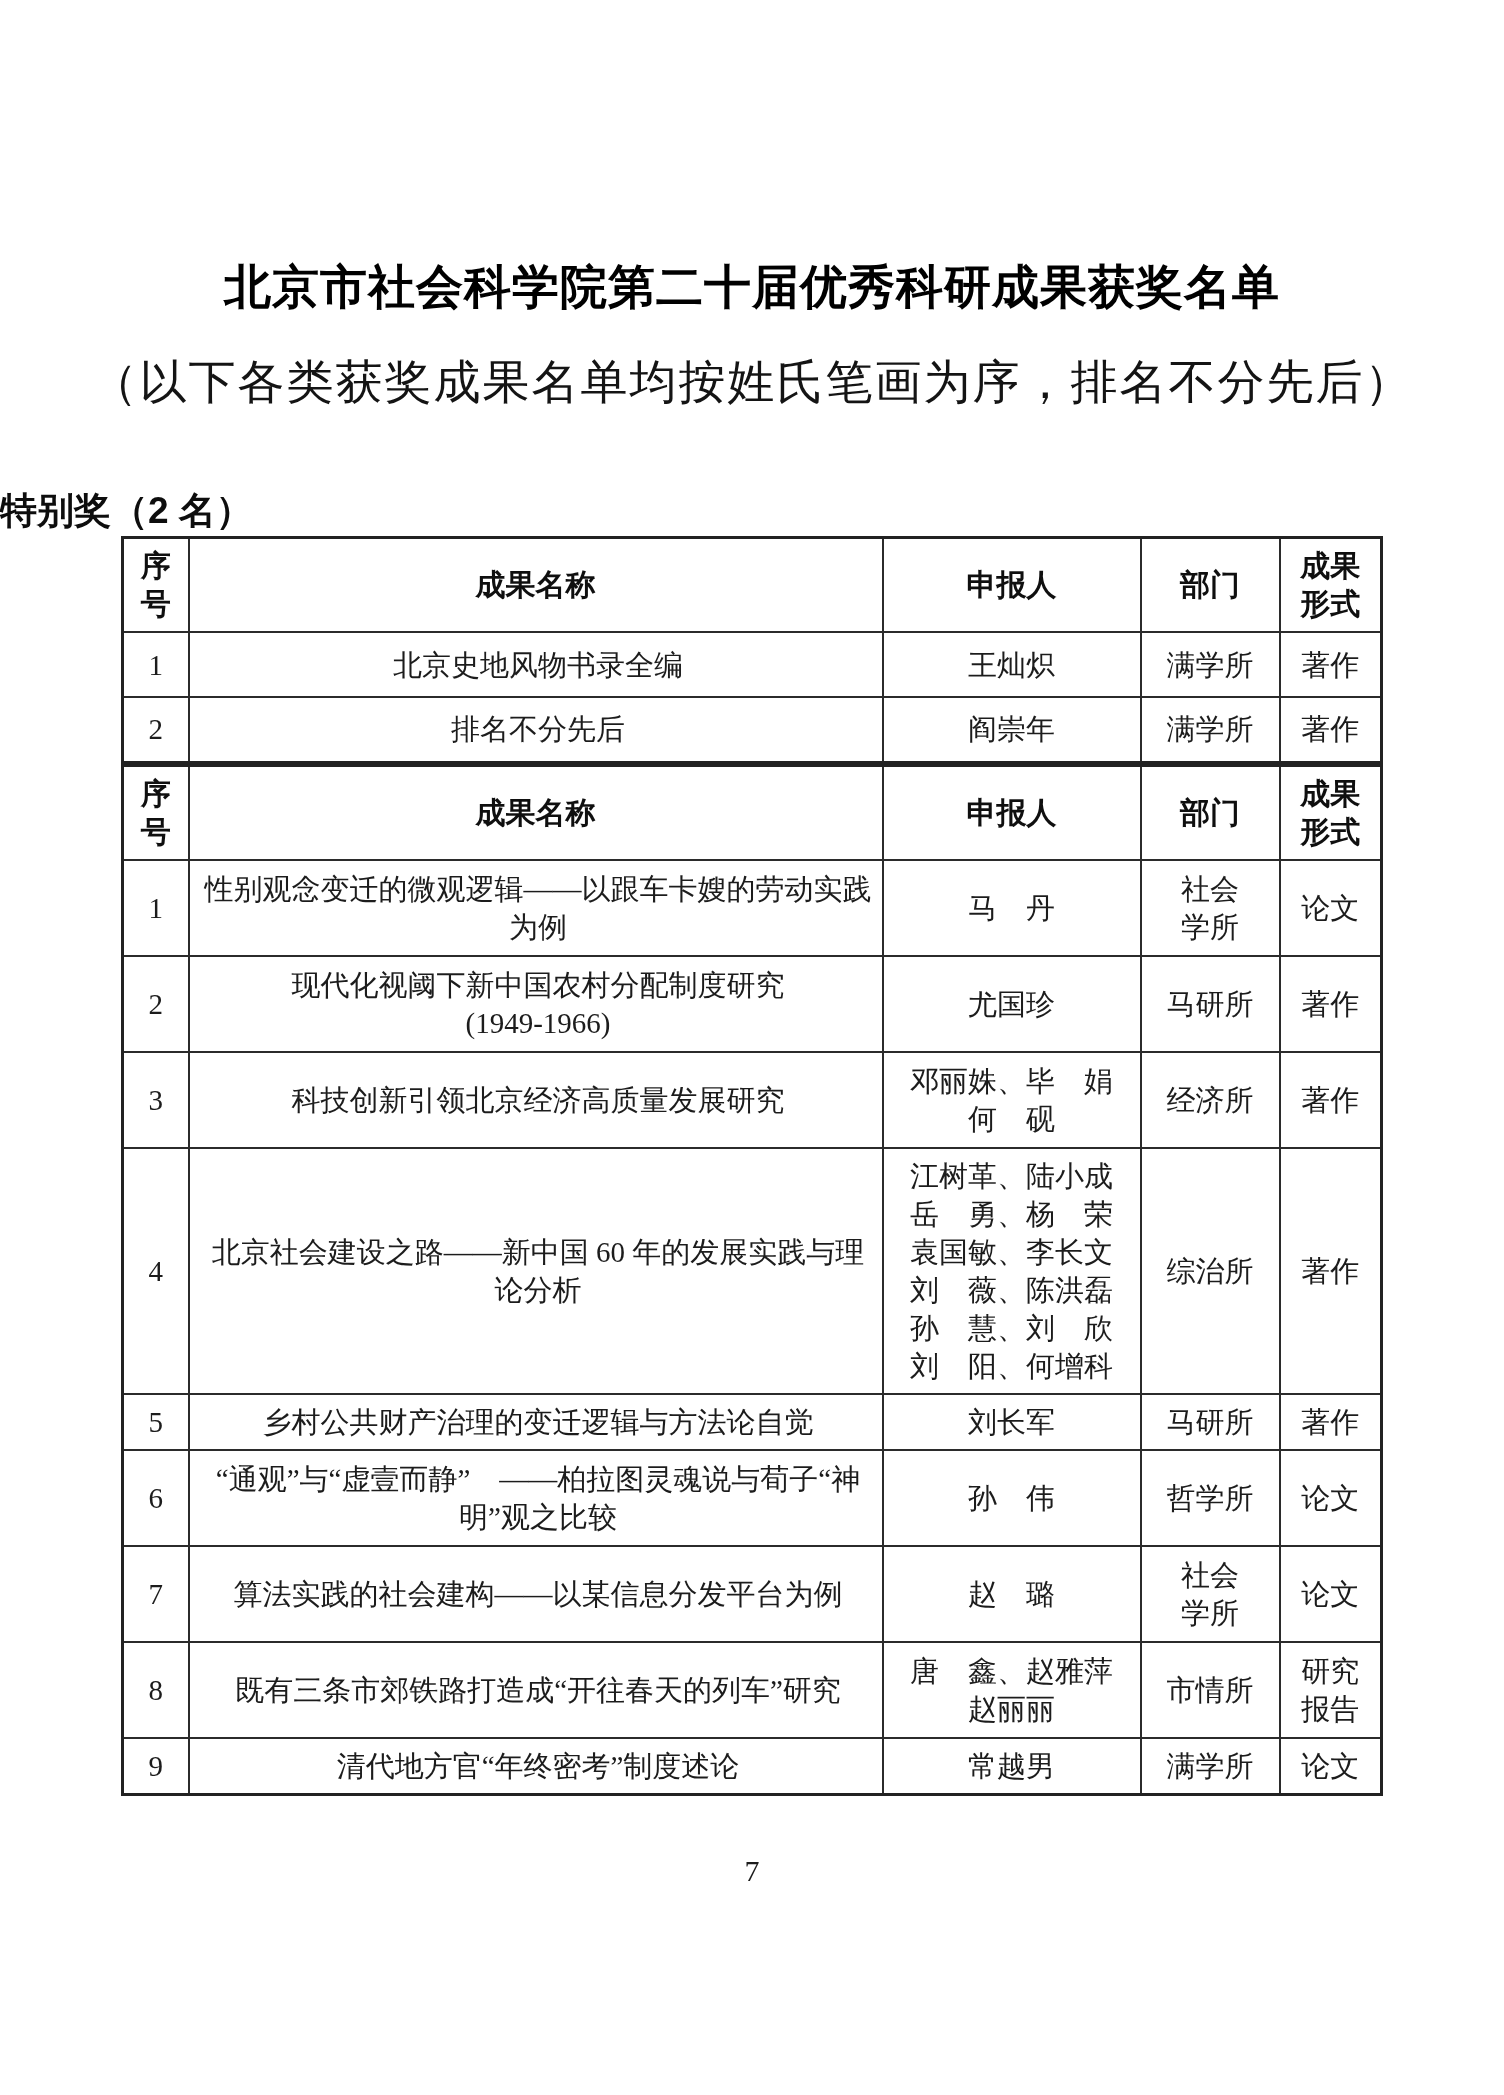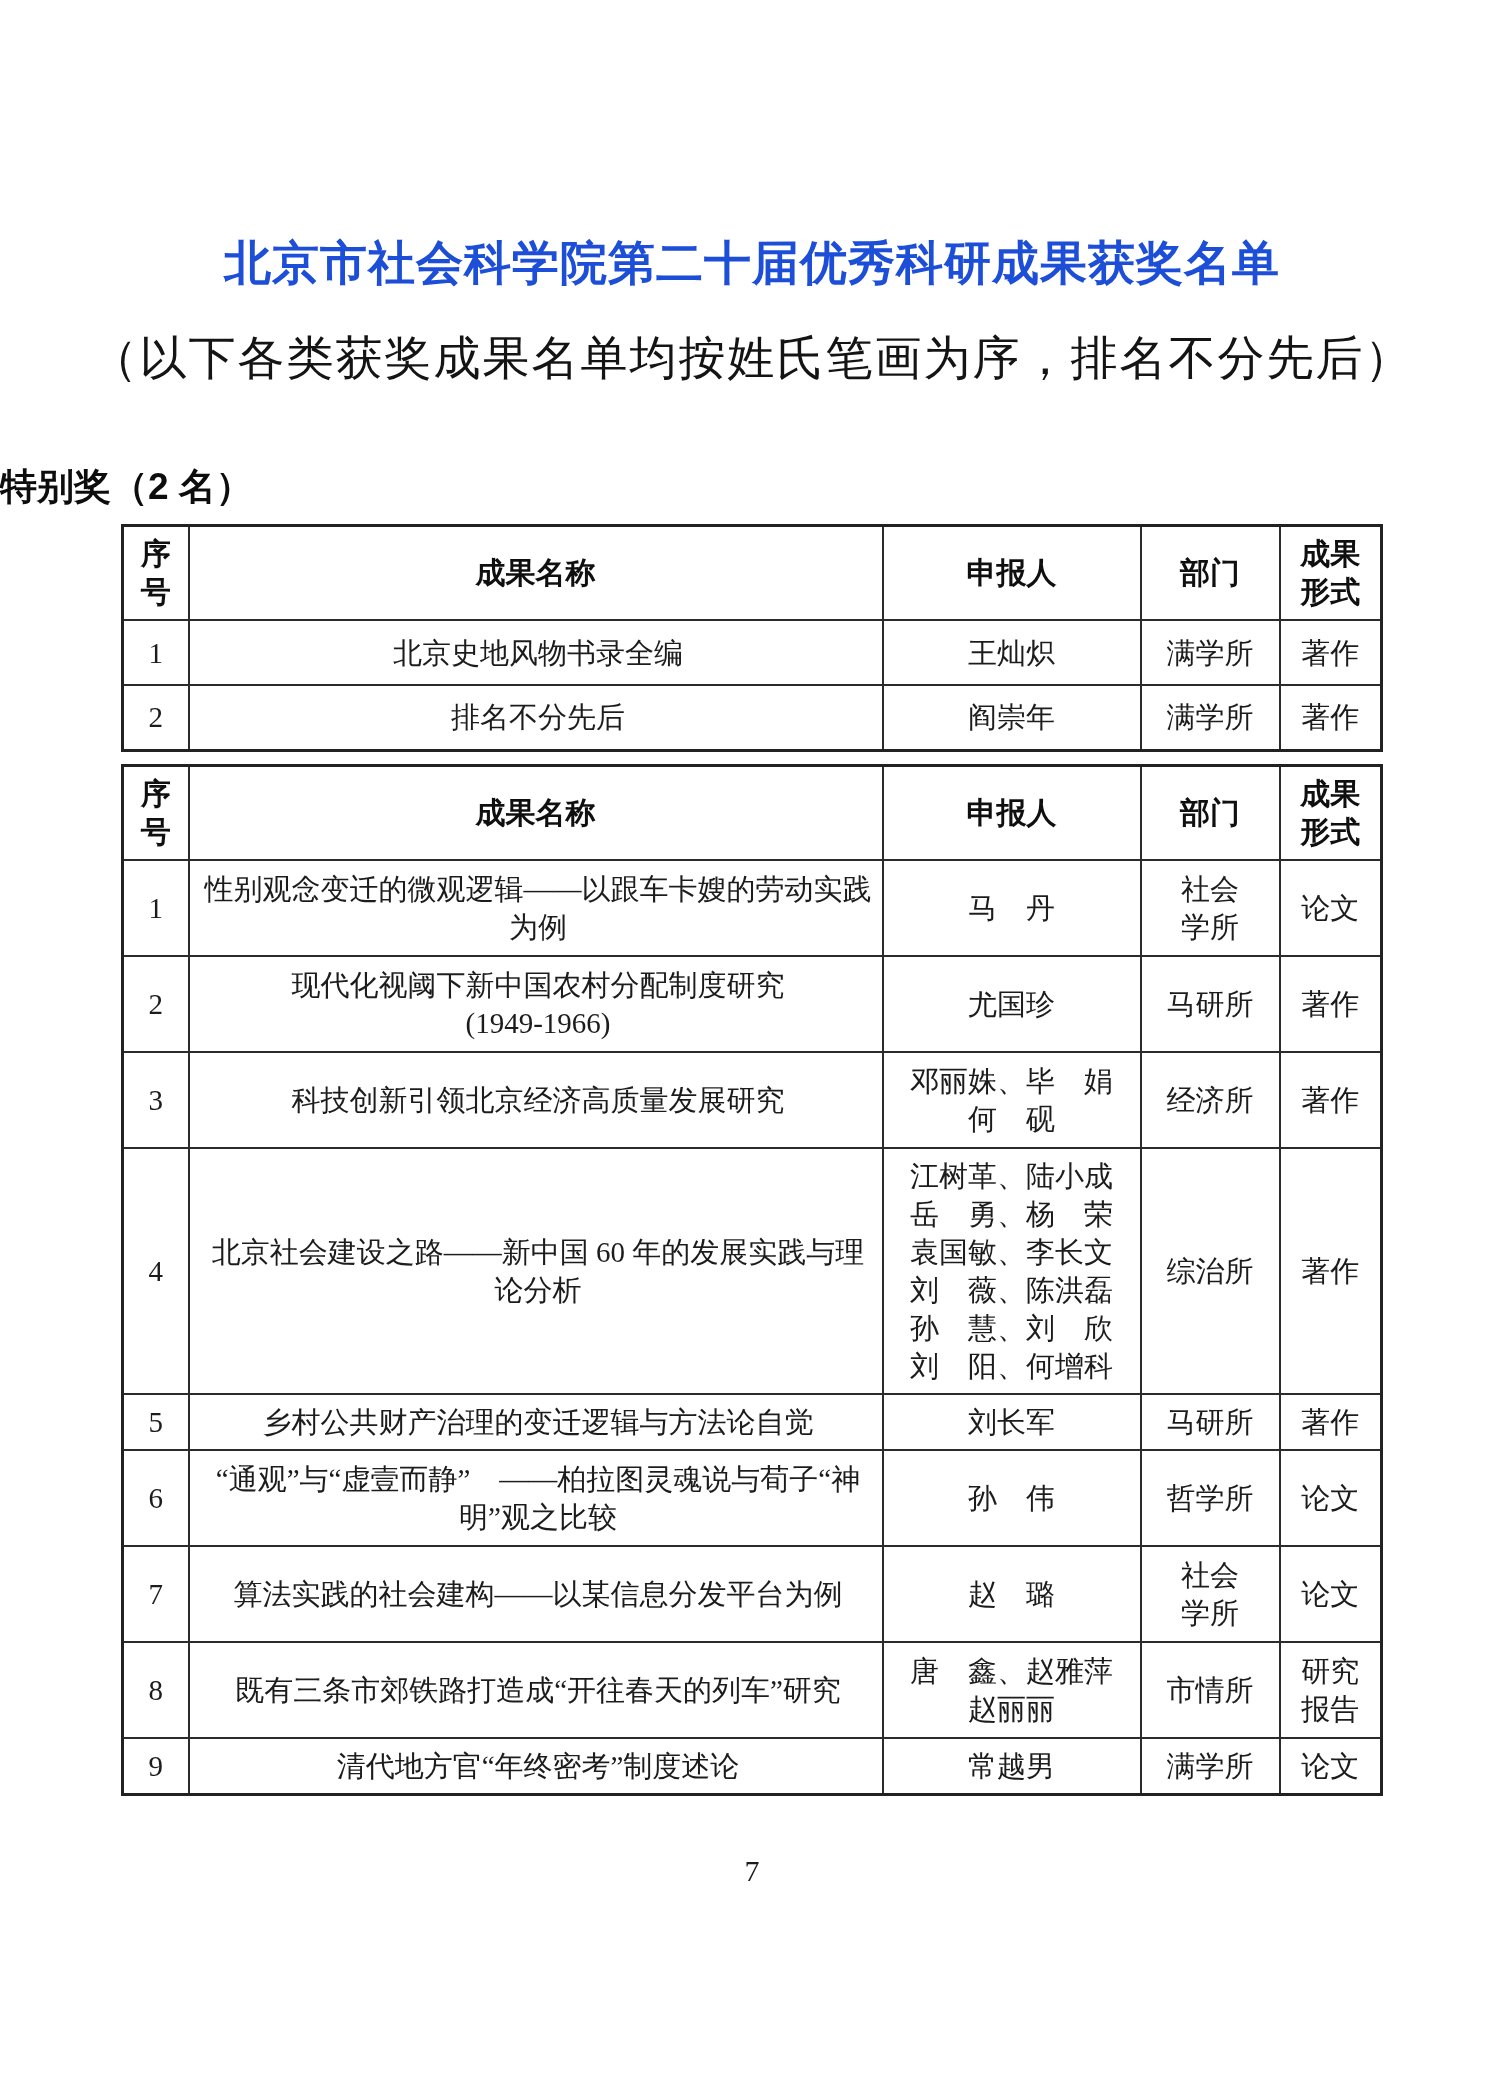--- a/index.html
+++ b/index.html
@@ -16,42 +16,43 @@
     height: 2095px;
     background: #ffffff;
     padding-top: 232px;
   }
   .doc-title {
     text-align: center;
     font-family: "Liberation Sans", "DejaVu Sans", sans-serif;
     font-weight: 900;
     font-size: 47px;
     letter-spacing: 1px;
-    color: #1d4ed8;
+    color: #000000;
     white-space: nowrap;
+    margin-top: 24px;
   }
   .doc-subtitle {
     text-align: center;
     font-size: 47px;
     margin-top: 32px;
     color: #141414;
     letter-spacing: 2px;
   }
   .section-heading {
     text-align: left;
     font-family: "Liberation Sans", "DejaVu Sans", sans-serif;
     font-weight: 900;
     font-size: 37px;
     color: #0d0d0d;
   }
   .heading-special { margin-top: 72px; }
   .heading-first   { margin-top: 46px; }
   table.award-table {
     width: 1259px;
-    margin: 12px auto;
+    margin: 0 auto;
     border-collapse: collapse;
     table-layout: fixed;
   }
   .table-special { margin-top: 58px; }
   .table-first   { margin-top: 42px; }
   table.award-table td, table.award-table th {
     border: 2px solid #2b2b2b;
     vertical-align: middle;
     text-align: center;
     font-size: 29px;

